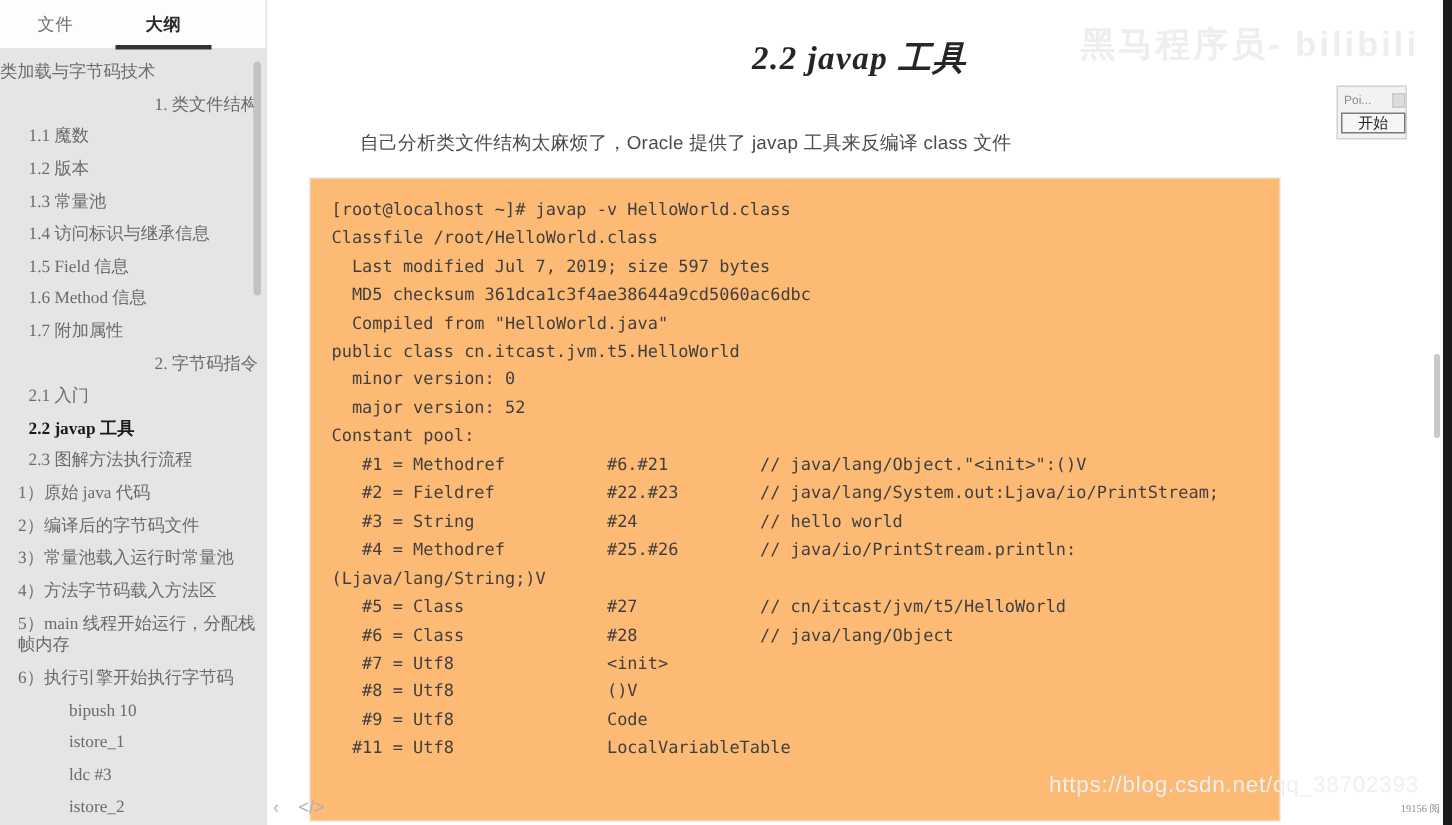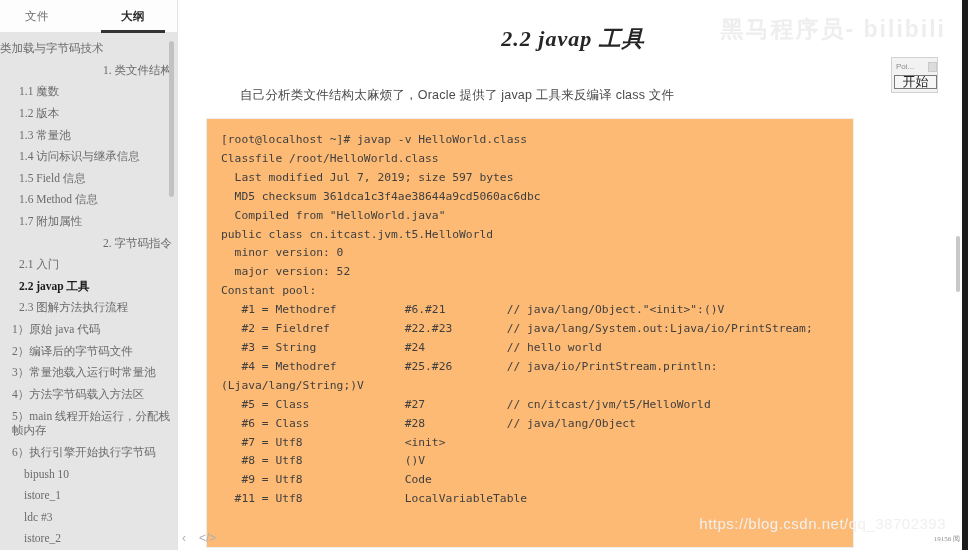--- a/index.html
+++ b/index.html
@@ -36,21 +36,21 @@
   }
   .side-tab {
     font-size: 11.5px;
     color: #6d6d6d;
     position: relative;
     padding-bottom: 6px;
     letter-spacing: .5px;
     cursor: pointer;
   }
   .side-tab.tab-file { margin-left: 25px; }
-  .side-tab.tab-outline { margin-left: 72px; color: #2b2b2b; font-weight: bold; }
+  .side-tab.tab-outline { margin-left: 48px; color: #2b2b2b; font-weight: bold; }
   .side-tab.tab-outline::after {
     content: "";
     position: absolute;
     left: -20px; right: -20px;
     bottom: -3px;
     height: 3px;
     background: #333333;
   }
 
   #outline-list {
@@ -66,21 +66,21 @@
     line-height: 13px;
     padding: 4.3px 6px 4.3px 6px;
     white-space: nowrap;
     cursor: pointer;
   }
   .outline-item.wrap { white-space: normal; line-height: 14px; }
   .outline-item.lvl0 { padding-left: 0px; }
   .outline-item.lvl1 { padding-left: 8px; text-align: right; }
   .outline-item.lvl2 { padding-left: 19px; }
   .outline-item.lvl3 { padding-left: 12px; }
-  .outline-item.lvl4 { padding-left: 24px; }
+  .outline-item.lvl4 { padding-left: 46px; }
   .outline-item.active { color: #1a1a1a; font-weight: bold; }
 
   #sidebar-scrollbar {
     position: absolute;
     right: 4px;
     top: 41px;
     width: 5px;
     height: 156px;
     background: #c2c2c2;
     border-radius: 3px;
@@ -177,21 +177,21 @@
     margin-left: auto;
     width: 9px; height: 10px;
     background: #dcdcdc;
     border: 1px solid #cacaca;
   }
   #recorder-start {
     margin-top: 2px;
     height: 14px;
     background: #f6f6f6;
     border: 1px solid #7a7a7a;
-    font-size: 13px;
+    font-size: 10px;
     color: #222;
     display: flex;
     align-items: center;
     justify-content: center;
     cursor: pointer;
   }
 
   
   #watermark-top {
     position: absolute;

